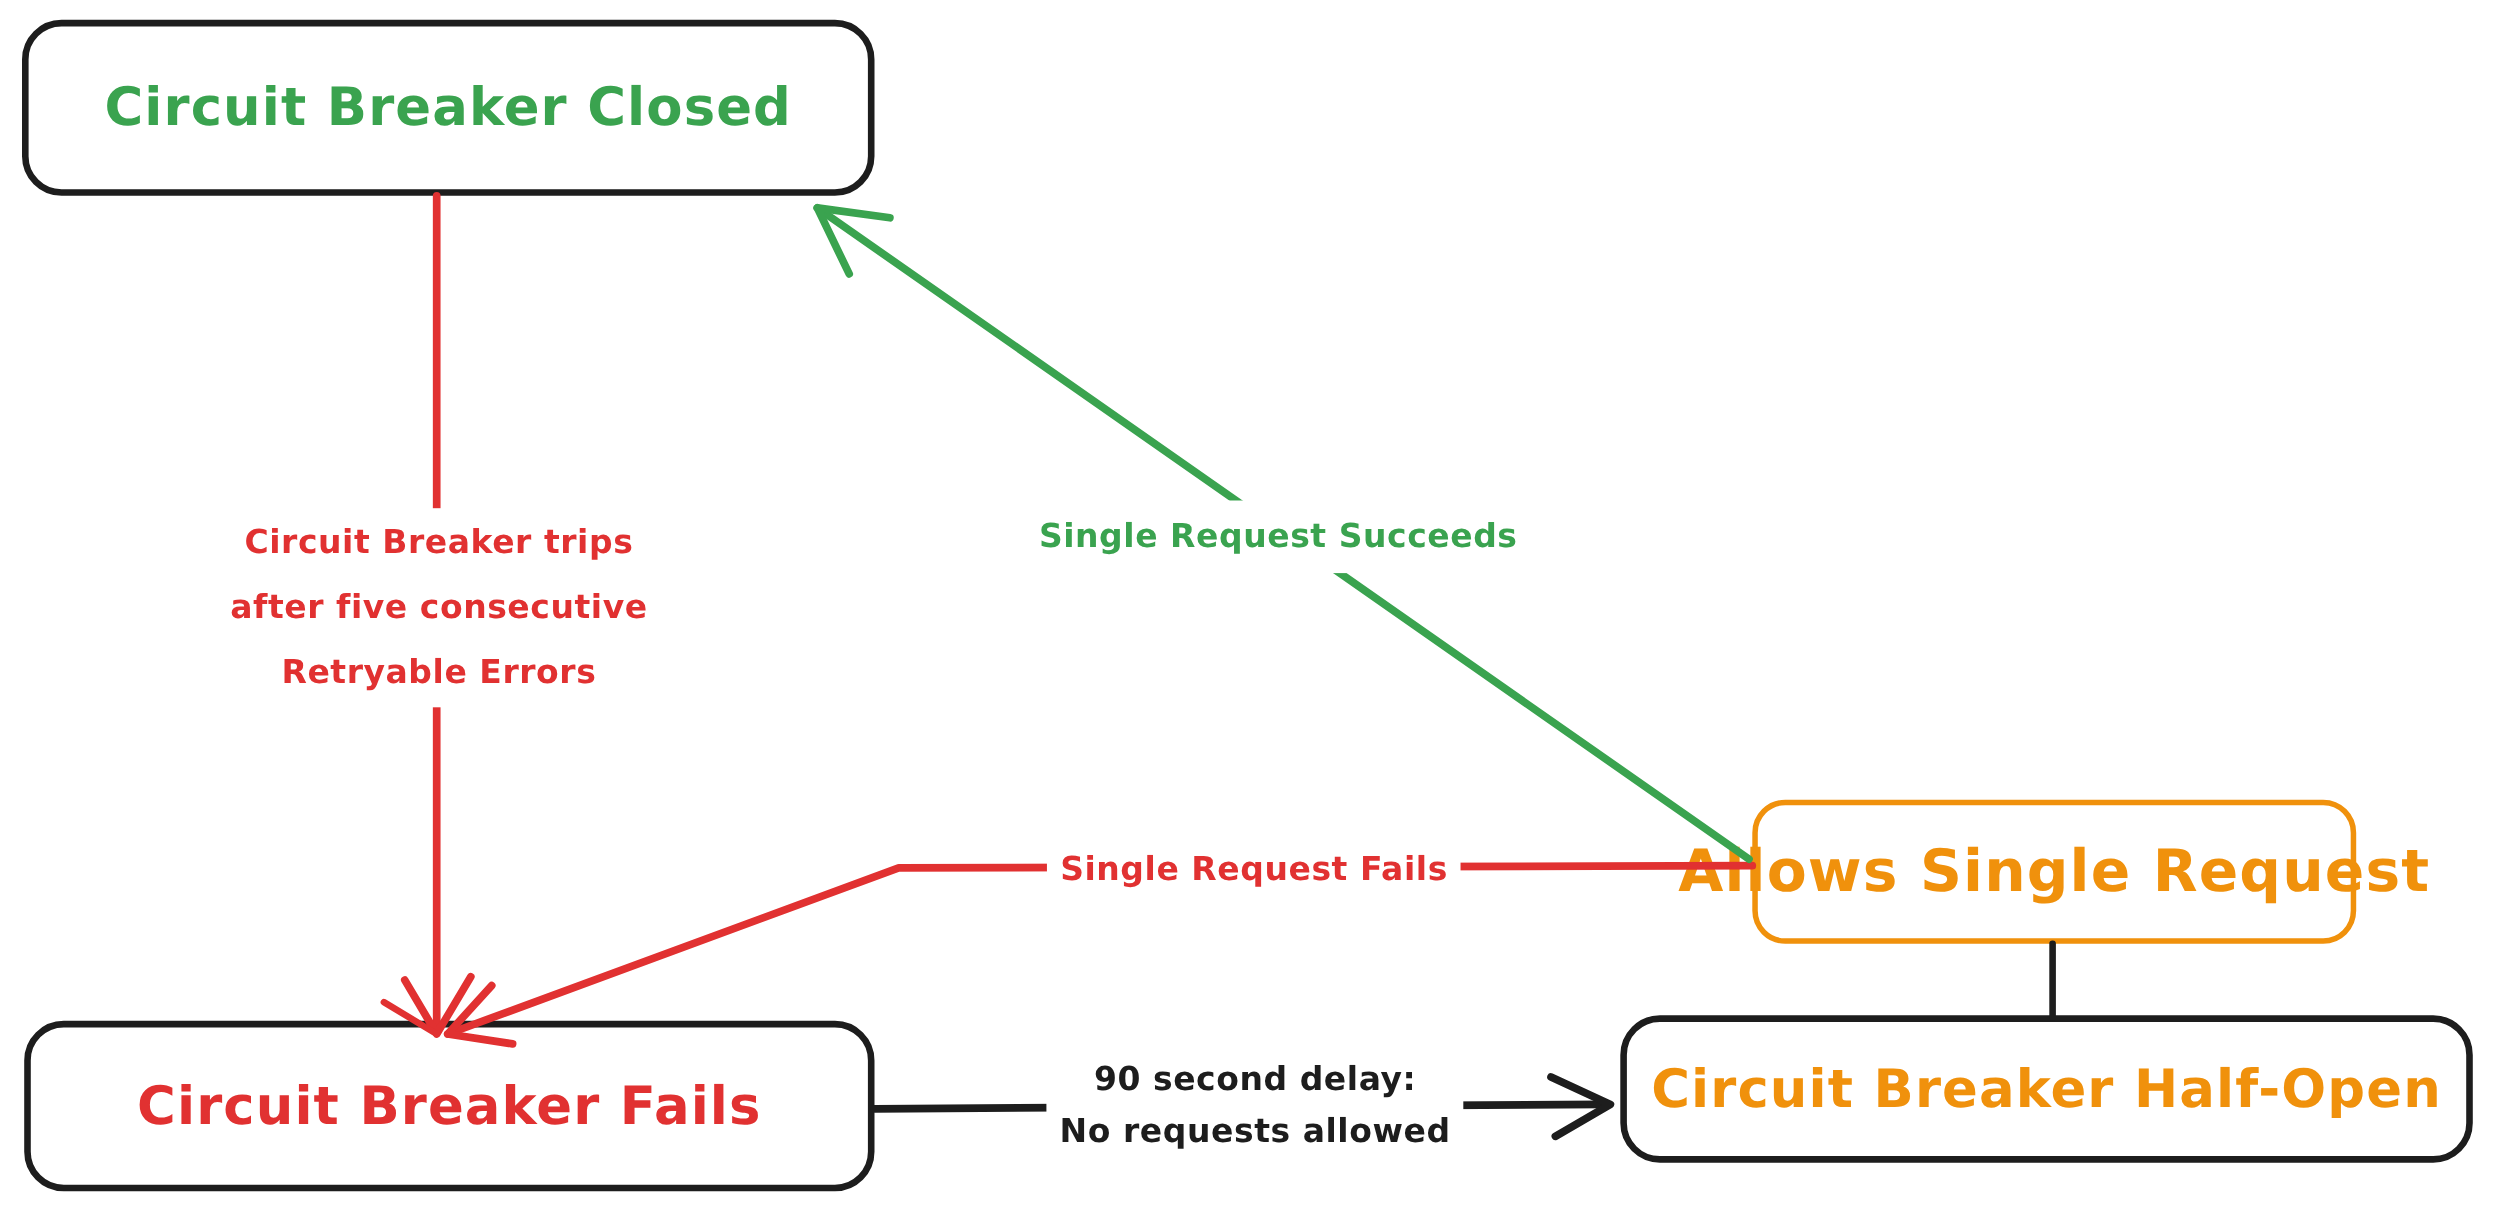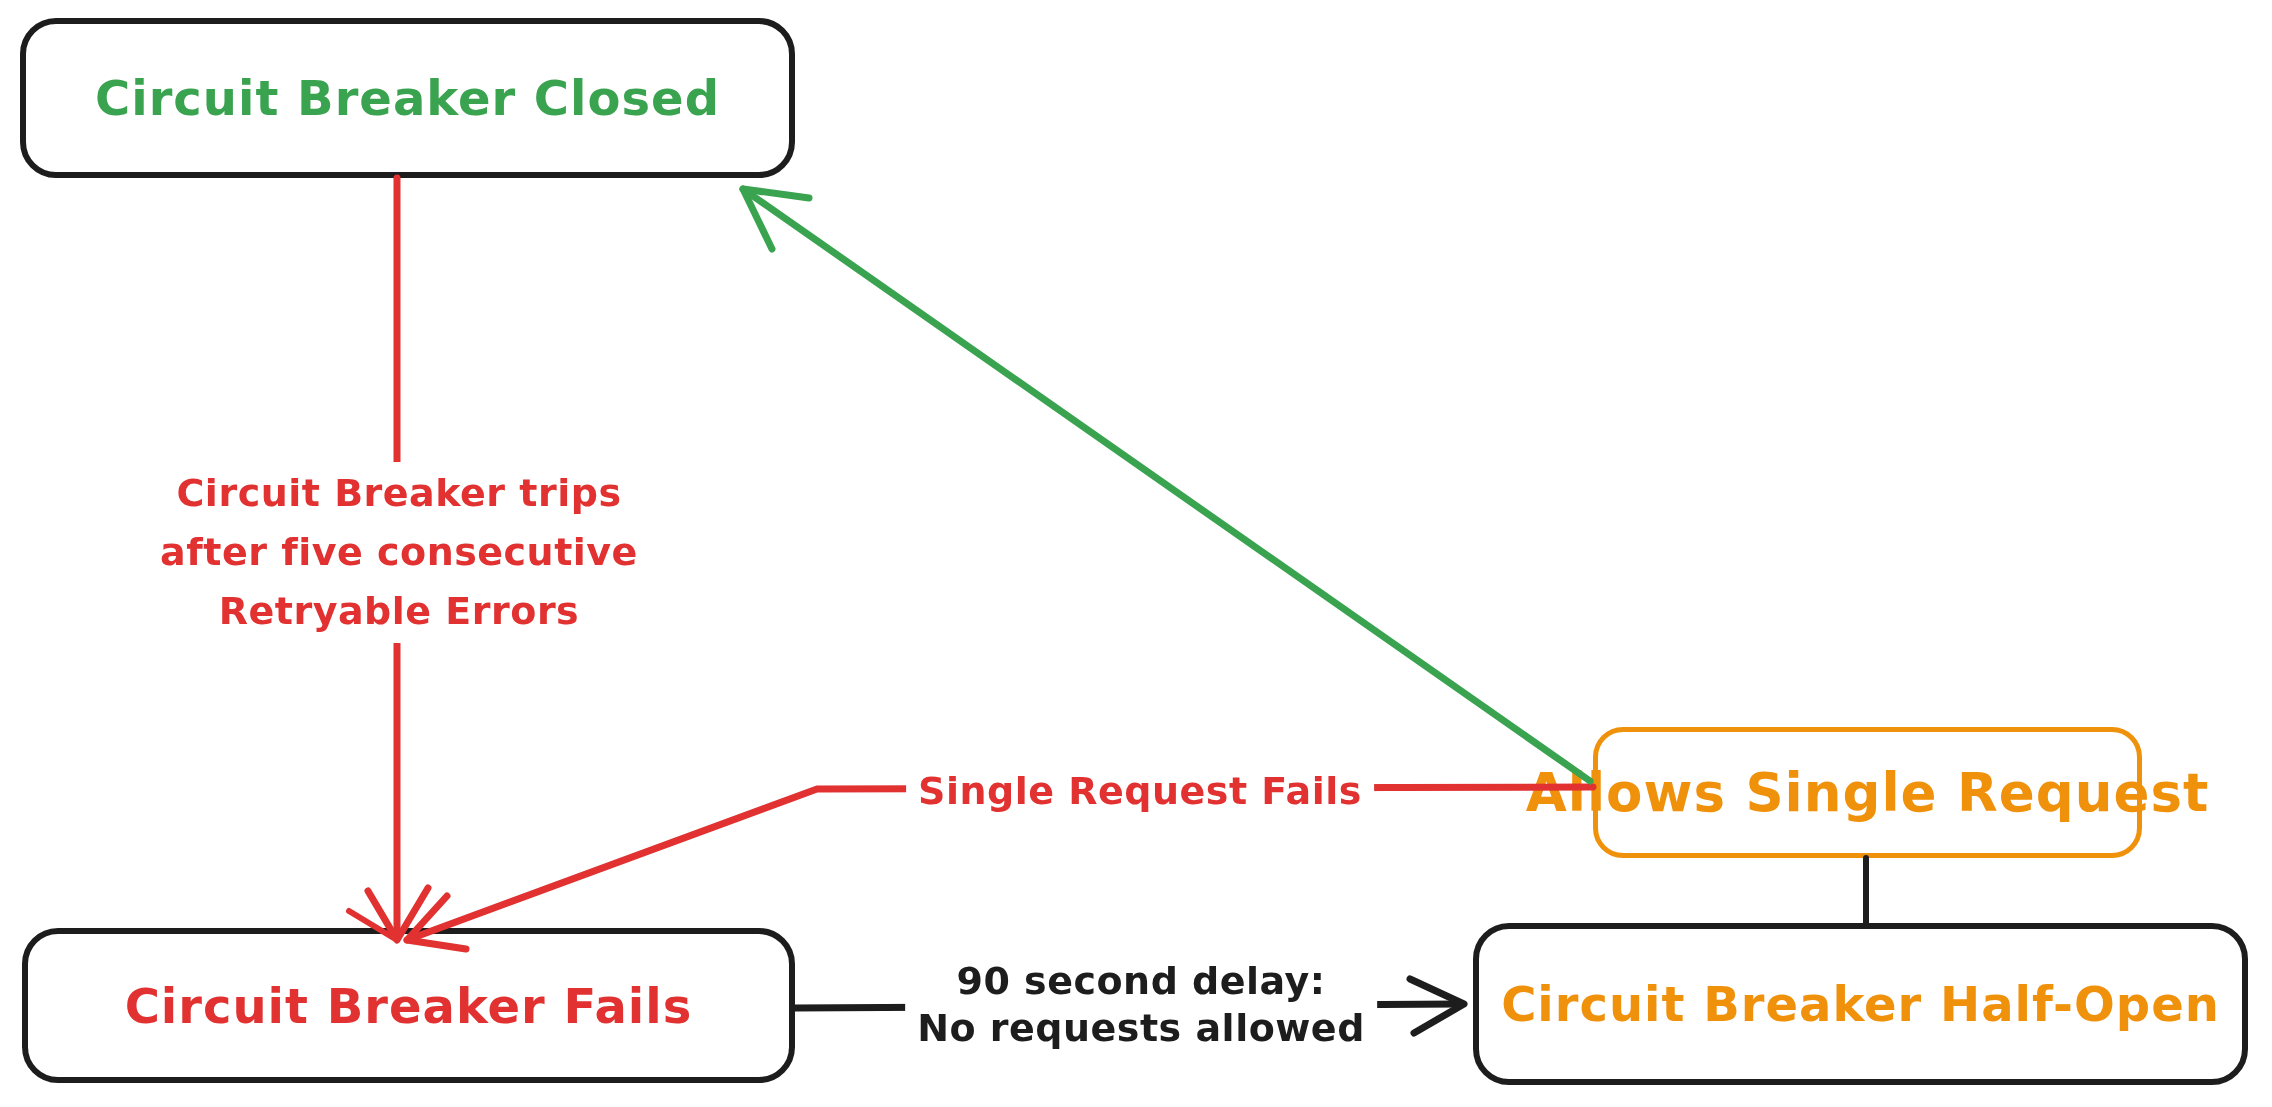--- a/index.html
+++ b/index.html
@@ -33,31 +33,31 @@
   .node .node-label {
     font-weight: bold;
     font-size: 48px;
     letter-spacing: 1px;
     white-space: nowrap;
   }
   #node-closed   { left: 20px;   top: 18px;  width: 775px; height: 160px; }
   #node-open     { left: 22px;   top: 928px; width: 773px; height: 155px; }
   #node-allows   { left: 1593px; top: 727px; width: 549px; height: 131px; border-width: 5px; border-radius: 30px; }
   #node-allows .node-label { font-size: 53px; }
-  #node-half-open{ left: 1473px; top: 923px; width: 775px; height: 162px; align-items: center; }
+  #node-half-open{ left: 1473px; top: 923px; width: 775px; height: 134px; align-items: center; }
 
   .edge-label {
     position: absolute;
     z-index: 3;
     background: #ffffff;
     font-weight: bold;
     text-align: center;
     white-space: nowrap;
     transform: translateX(-50%);
-    font-size: 38px;
+    font-size: 30px;
     letter-spacing: 0.5px;
     padding: 2px 12px;
   }
   .edge-label .label-line { display: block; }
   #label-trip     { left: 399px;  top: 462px;  line-height: 59px; }
   #label-succeeds { left: 1162px; top: 455px;  line-height: 62px; }
   #label-fails    { left: 1140px; top: 758px;  line-height: 62px; }
   #label-delay    { left: 1141px; top: 956px;  line-height: 47px; }
 </style>
 </head>
@@ -108,20 +108,21 @@
       <path d="M 1866 858 L 1866 925"></path>
     </g>
   </svg>
 
   <div class="edge-label" id="label-trip" style="color: rgb(225, 49, 49);">
     <span class="label-line">Circuit Breaker trips</span>
     <span class="label-line">after five consecutive</span>
     <span class="label-line">Retryable Errors</span>
   </div>
 
+  <div class="edge-label" id="label-succeeds" style="color: rgb(58, 163, 79);">Single Request Succeeds</div>
 
   <div class="edge-label" id="label-fails" style="color: rgb(225, 49, 49);">Single Request Fails</div>
 
   <div class="edge-label" id="label-delay" style="color: rgb(29, 29, 29);">
     <span class="label-line">90 second delay:</span>
     <span class="label-line">No requests allowed</span>
   </div>
 
 </div>
 

